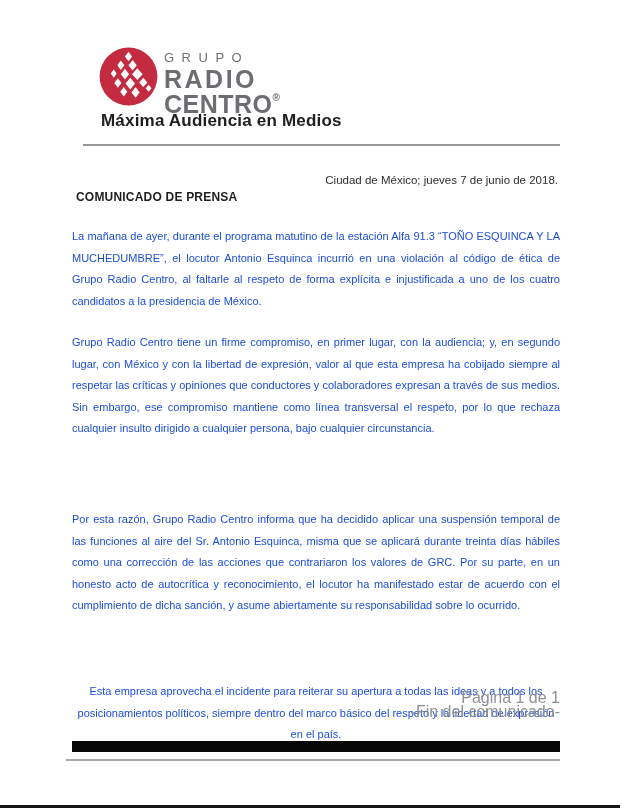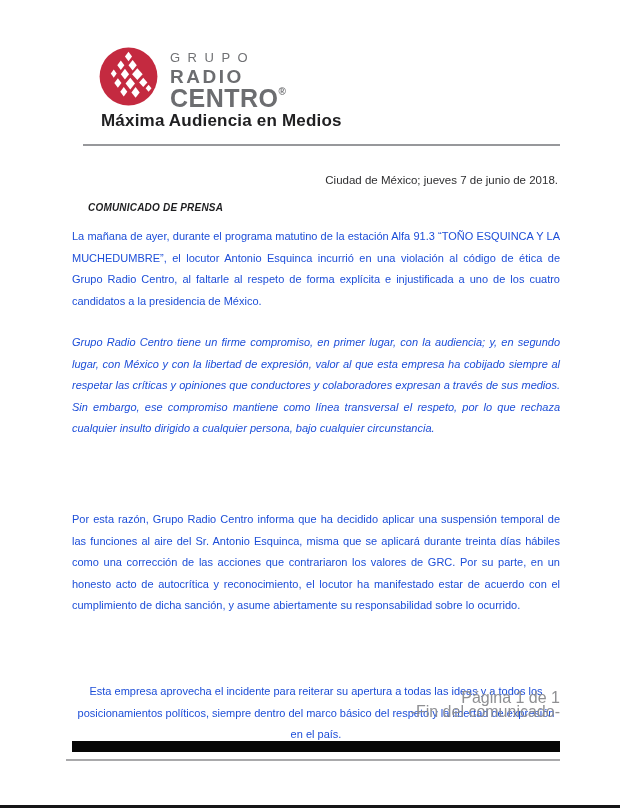--- a/index.html
+++ b/index.html
@@ -13,33 +13,33 @@
   }
 
   
   .logo-mark {
     position: absolute;
     left: 99px; top: 47px;
     width: 59px; height: 59px;
   }
   .logo-text {
     position: absolute;
-    left: 170px; top: 51px;
+    left: 164px; top: 51px;
     color: #6c6d70;
     line-height: 1;
   }
   .logo-grupo {
     font-size: 13px;
     letter-spacing: 7.5px;
     font-weight: 400;
     color: #707174;
     margin-bottom: 3px;
   }
   .logo-radio {
-    font-size: 19px;
+    font-size: 25px;
     font-weight: bold;
     letter-spacing: 2.5px;
     color: #6c6d70;
     margin-bottom: 0px;
   }
   .logo-centro {
     font-size: 25px;
     font-weight: bold;
     letter-spacing: 0.5px;
     color: #6c6d70;
@@ -89,39 +89,38 @@
   .dateline {
     position: absolute;
     right: 66px; top: 162px;
     font-size: 11.5px;
     color: #2e2e30;
     margin-top: 12px;
   }
   .doc-title {
     position: absolute;
     left: 72px; top: 186px;
-    margin: 16px;
-    font-size: 10px;
+    margin: 4px;
+    font-size: 12px;
     font-weight: bold;
     color: #1e1e20;
     letter-spacing: 0.2px;
-    font-style: italic;
   }
   .para {
     position: absolute;
     left: 72px;
     width: 488px;
     margin: 0;
     font-size: 11px;
     line-height: 21.5px;
     color: #1d4ed8;
   }
   .justify { text-align: justify; }
   .p1 { top: 226px; }
-  .p2 { top: 332px; font-style: italic; }
+  .p2 { top: 332px; }
   .p3 { top: 481px; margin-top: 28px; }
   .p4 { top: 649px; text-align: center; margin-top: 32px; }
 
   .page-footer {
     position: absolute;
     right: 64px; top: 691px;
     text-align: right;
     font-size: 16px;
     line-height: 13.5px;
     color: #8f9093;

